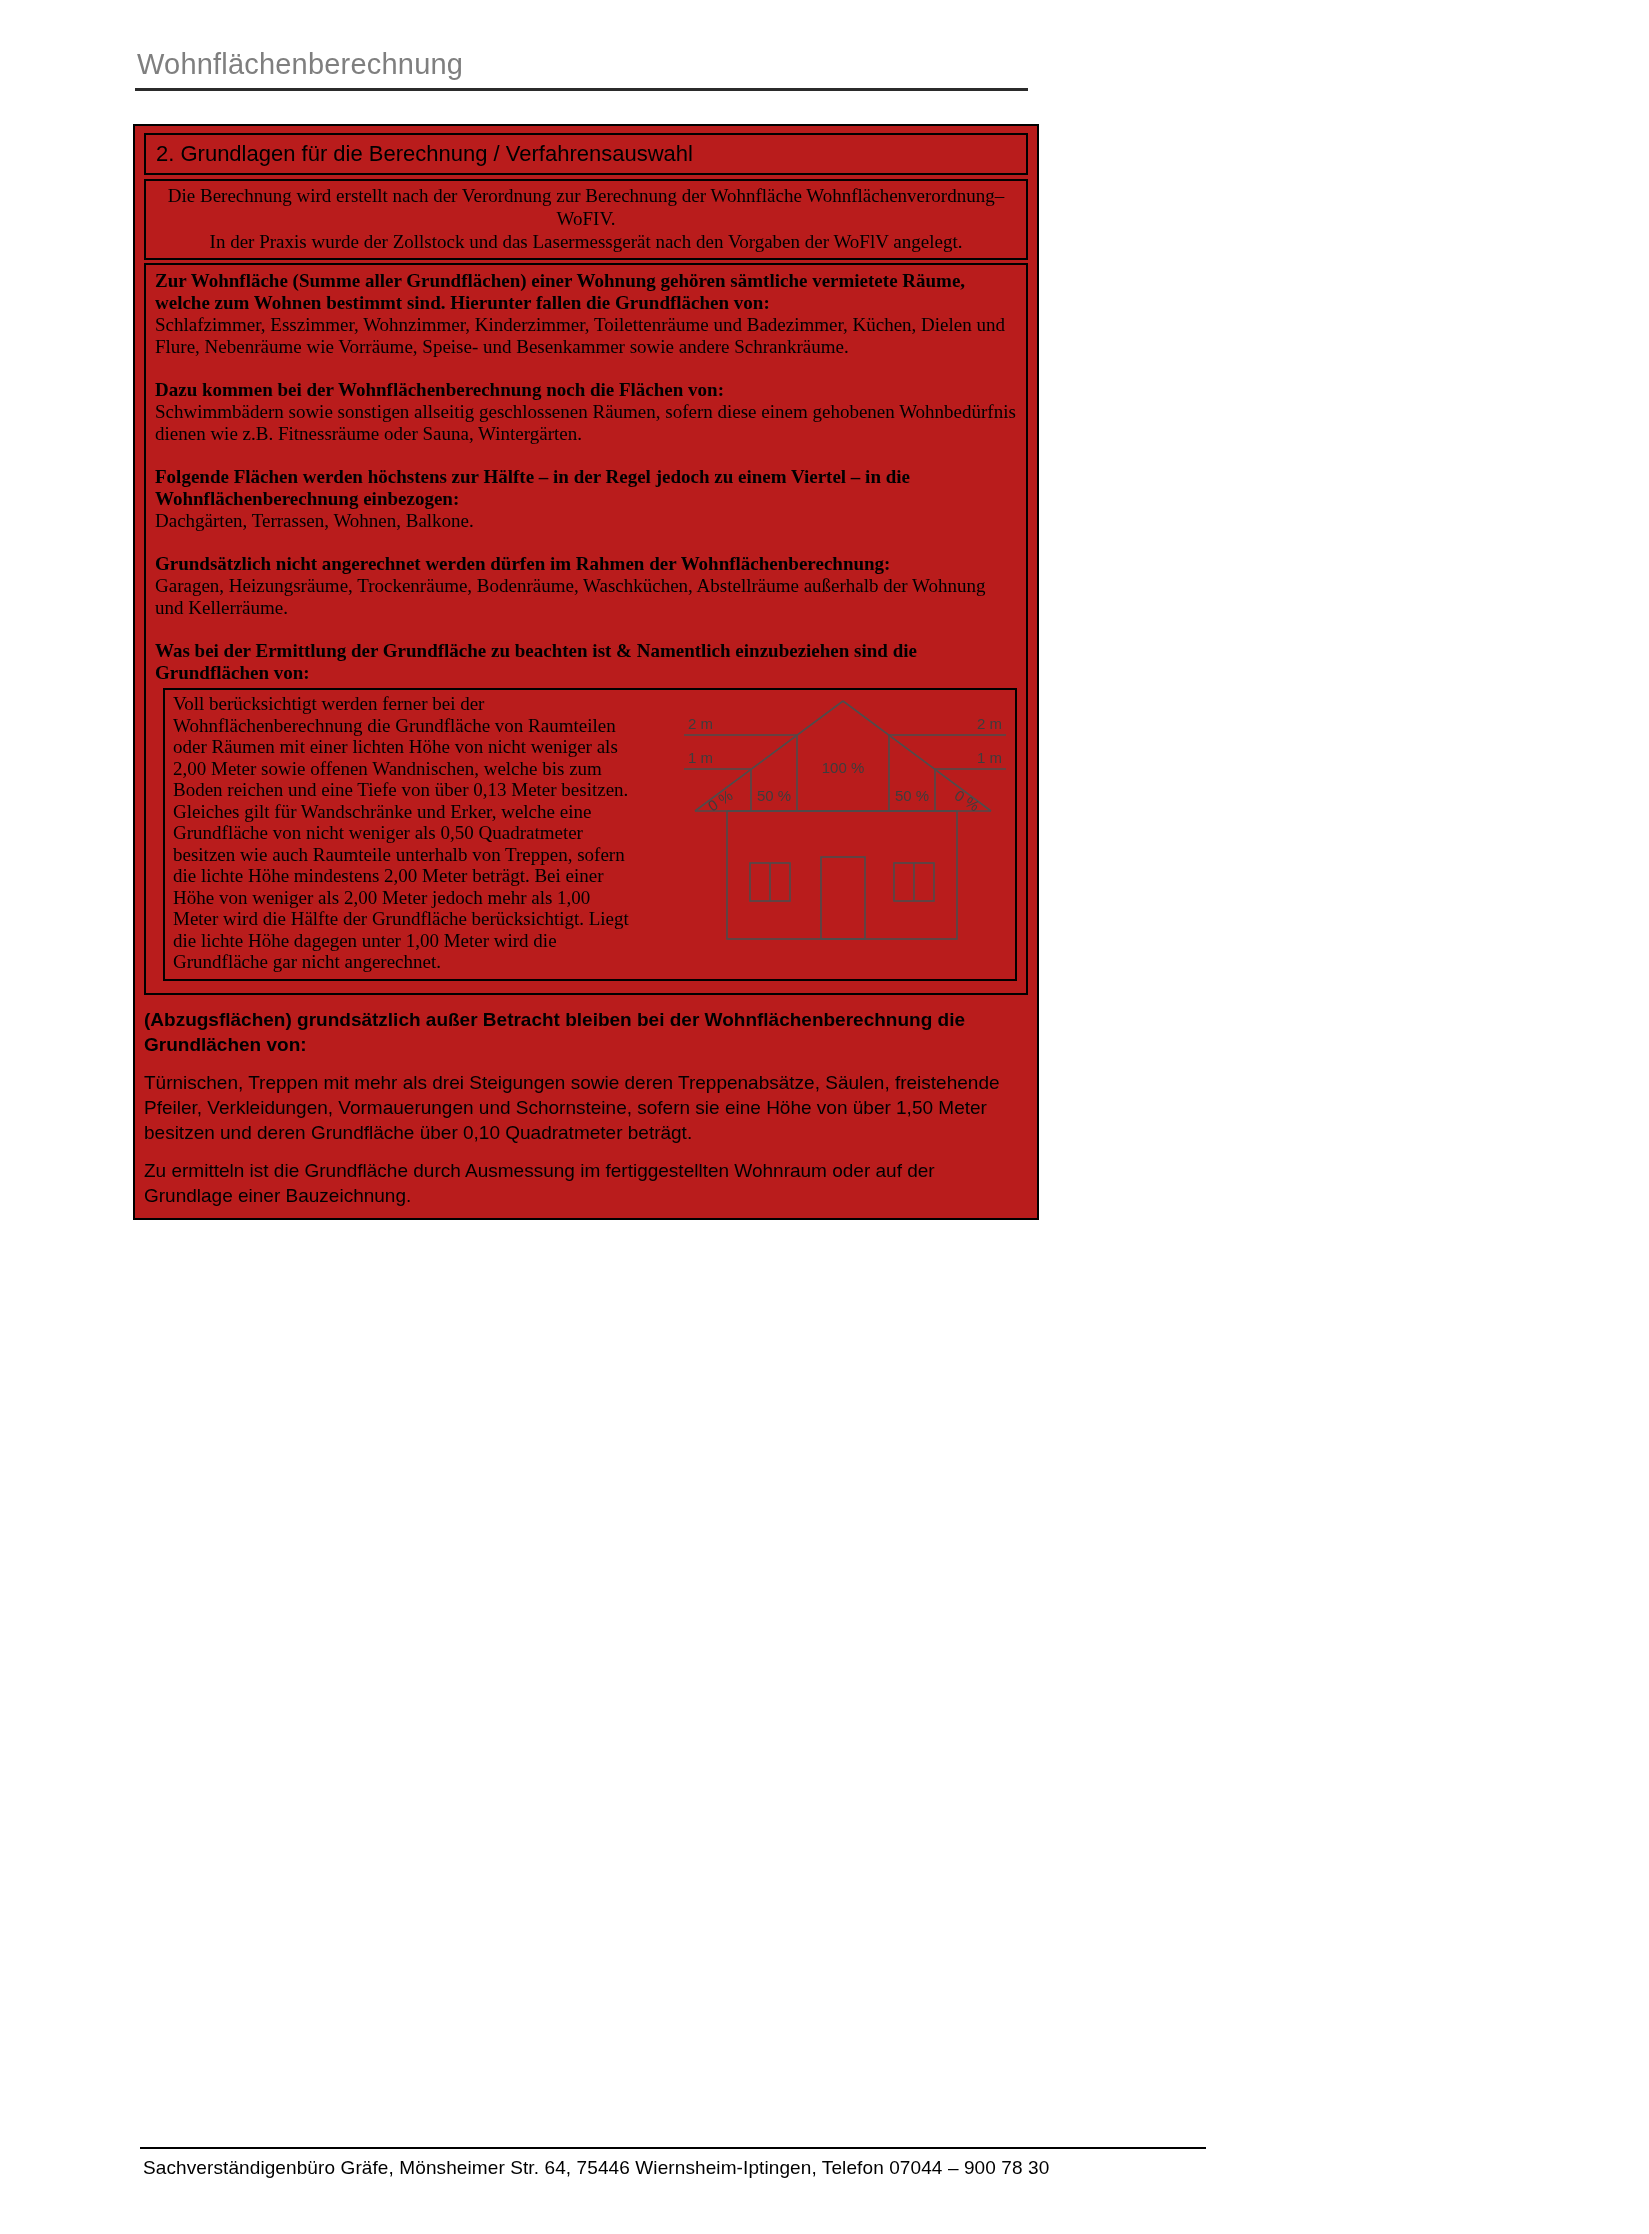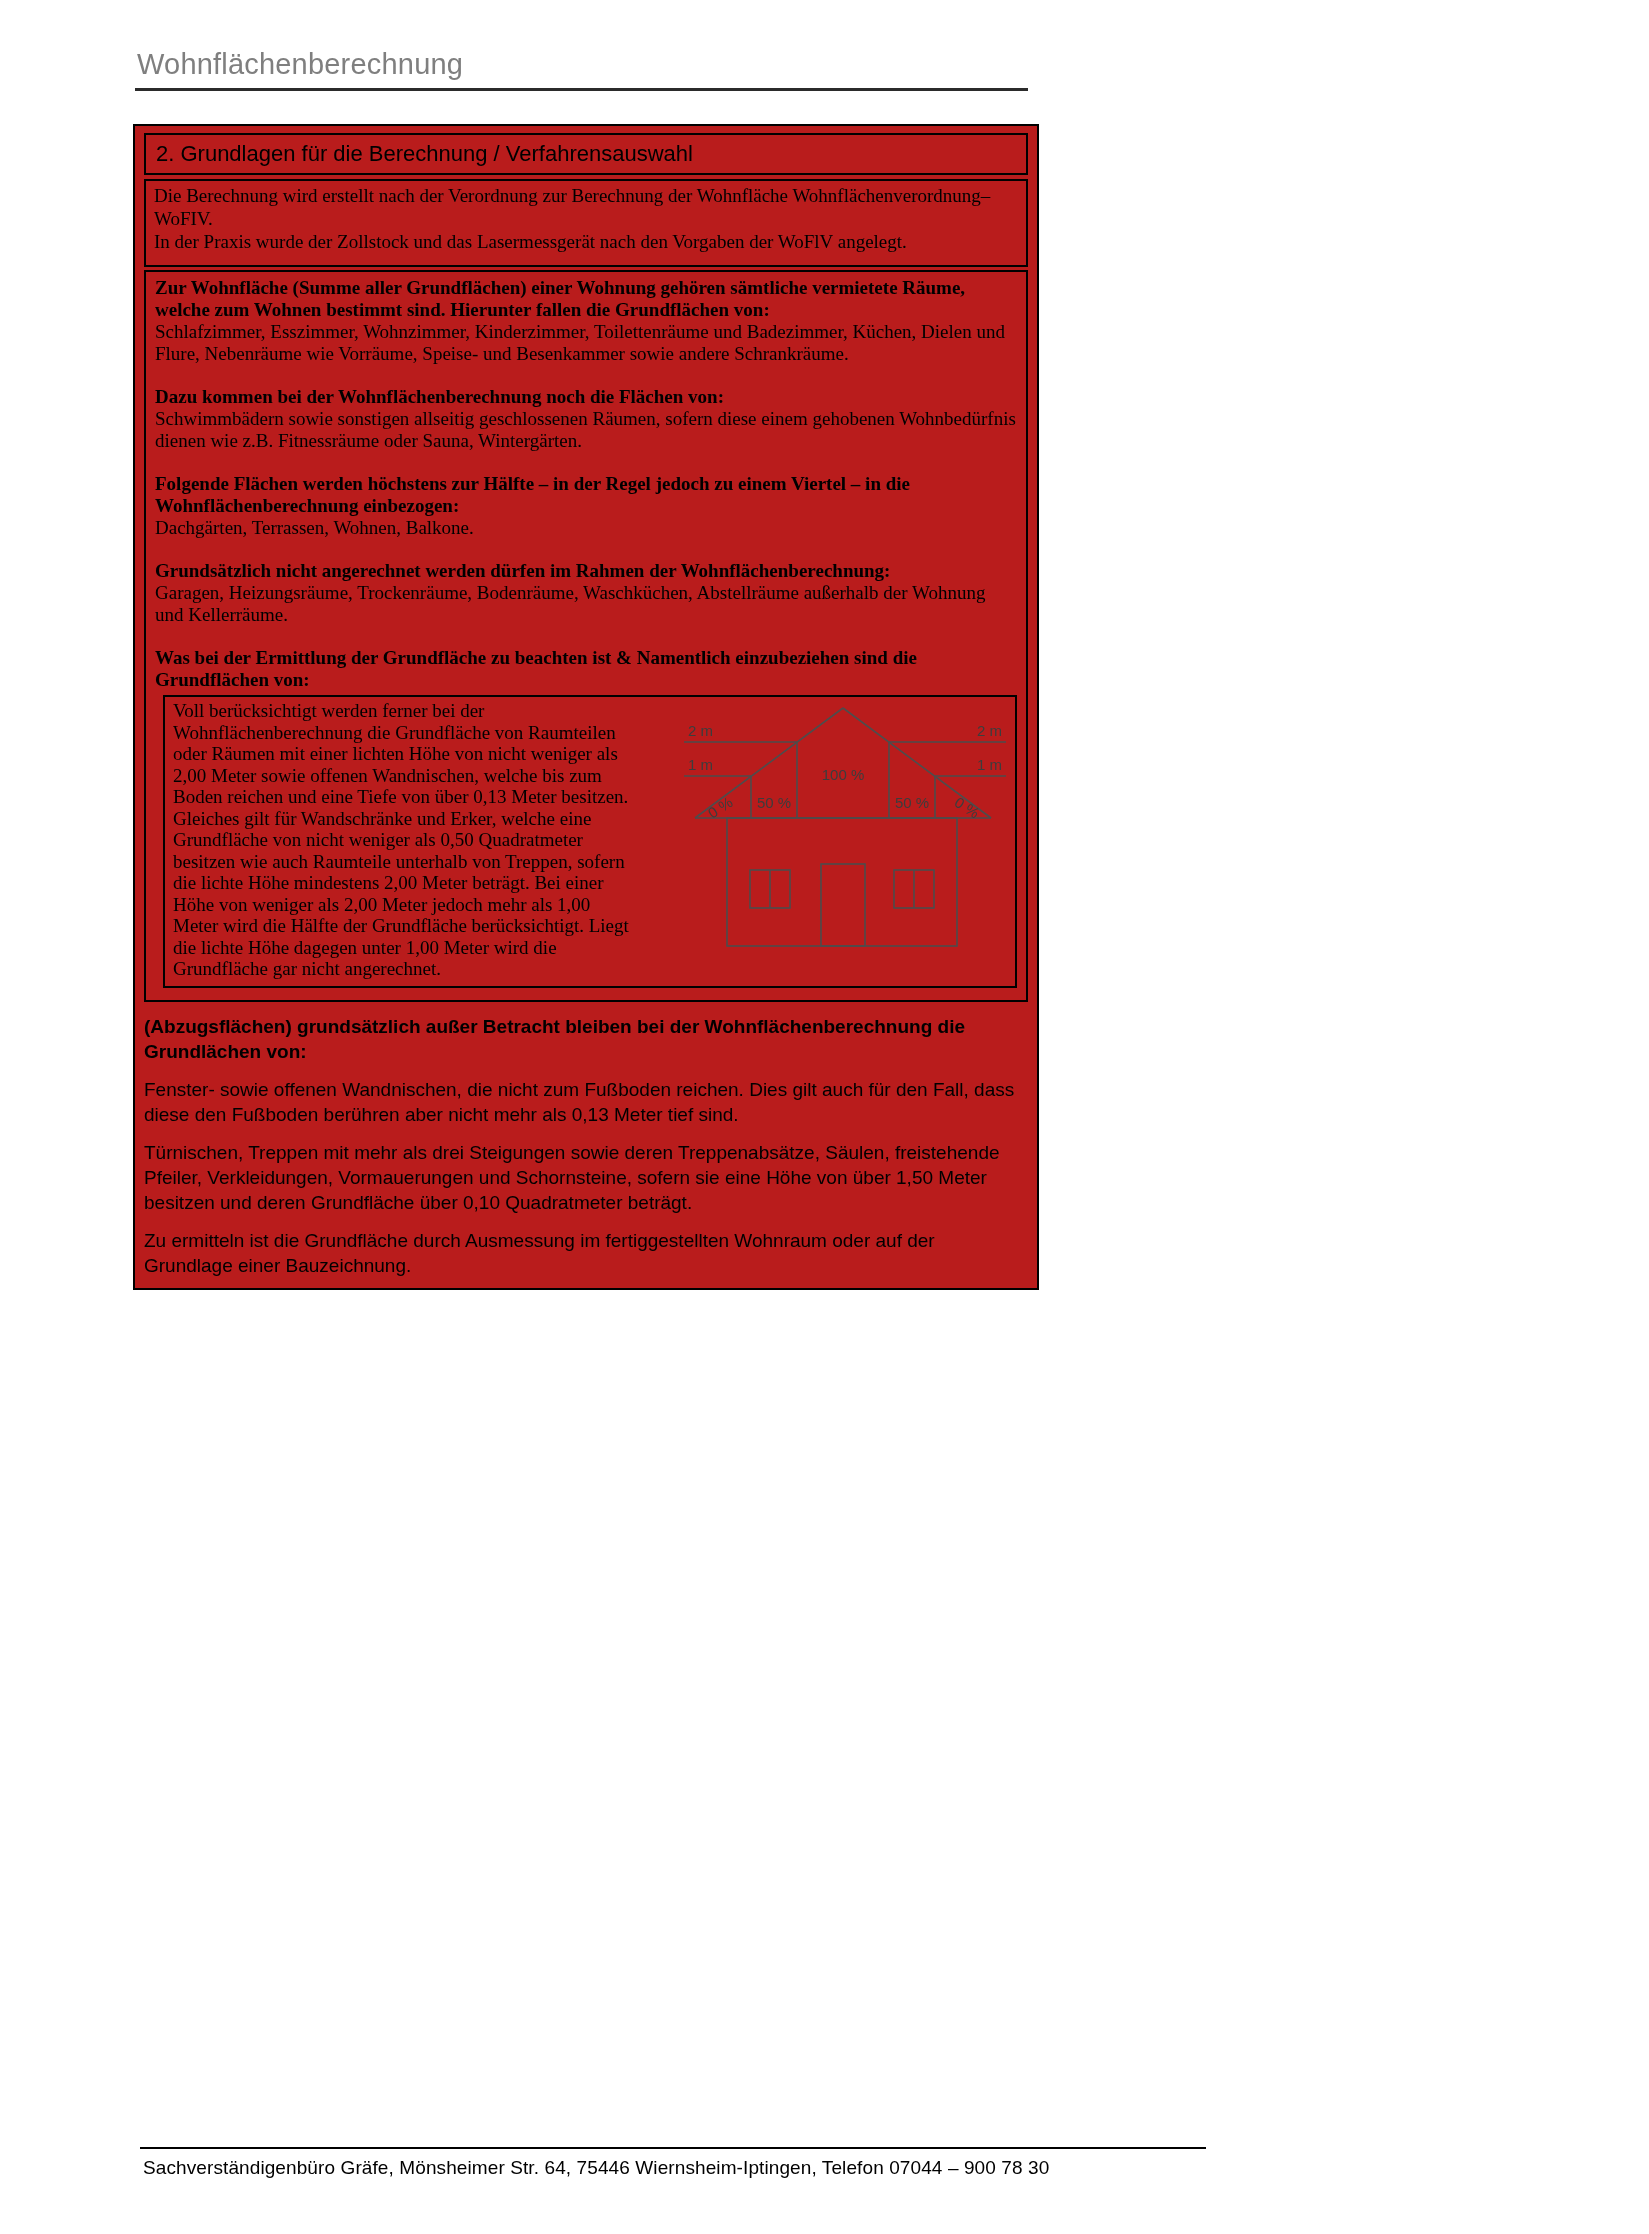--- a/index.html
+++ b/index.html
@@ -33,21 +33,22 @@
   .section-title-box {
     border:2px solid #000;
     font-size:22px; line-height:27px;
     padding:5px 10px 6px 10px;
   }
   .intro-box {
     border:2px solid #000;
     margin-top:4px;
     font-family:"Liberation Serif", serif;
     font-size:19px; line-height:23px;
-    padding:3px 8px 12px 8px;
+    padding:3px 8px 5px 8px;
+    text-align:center;
   }
   .content-box {
     border:2px solid #000;
     margin-top:3px;
     font-family:"Liberation Serif", serif;
     font-size:19px; line-height:22px;
     padding:5px 9px 12px 9px;
   }
   .rule-block { margin-top:21px; }
   .rule-block.first { margin-top:0; }
@@ -179,21 +180,20 @@
             <text x="94" y="104" text-anchor="middle">50 %</text>
             <text x="232" y="104" text-anchor="middle">50 %</text>
             <text x="43" y="108" text-anchor="middle" transform="rotate(-33 43 108)">0 %</text>
             <text x="284" y="108" text-anchor="middle" transform="rotate(33 284 108)">0 %</text>
           </svg>
         </div>
       </div>
     </div>
 
     <p class="deductions-heading">(Abzugsflächen) grundsätzlich außer Betracht bleiben bei der Wohnflächenberechnung die Grundlächen von:</p>
-    <p class="deduction-p">Fenster- sowie offenen Wandnischen, die nicht zum Fußboden reichen. Dies gilt auch für den Fall, dass diese den Fußboden berühren aber nicht mehr als 0,13 Meter tief sind.</p>
     <p class="deduction-p">Türnischen, Treppen mit mehr als drei Steigungen sowie deren Treppenabsätze, Säulen, freistehende Pfeiler, Verkleidungen, Vormauerungen und Schornsteine, sofern sie eine Höhe von über 1,50 Meter besitzen und deren Grundfläche über 0,10 Quadratmeter beträgt.</p>
     <p class="deduction-p">Zu ermitteln ist die Grundfläche durch Ausmessung im fertiggestellten Wohnraum oder auf der Grundlage einer Bauzeichnung.</p>
 
   </div>
 
   <div class="footer-rule"></div>
   <div class="footer-text">Sachverständigenbüro Gräfe, Mönsheimer Str. 64, 75446 Wiernsheim-Iptingen, Telefon 07044 – 900 78 30</div>
 
 </div>
 

